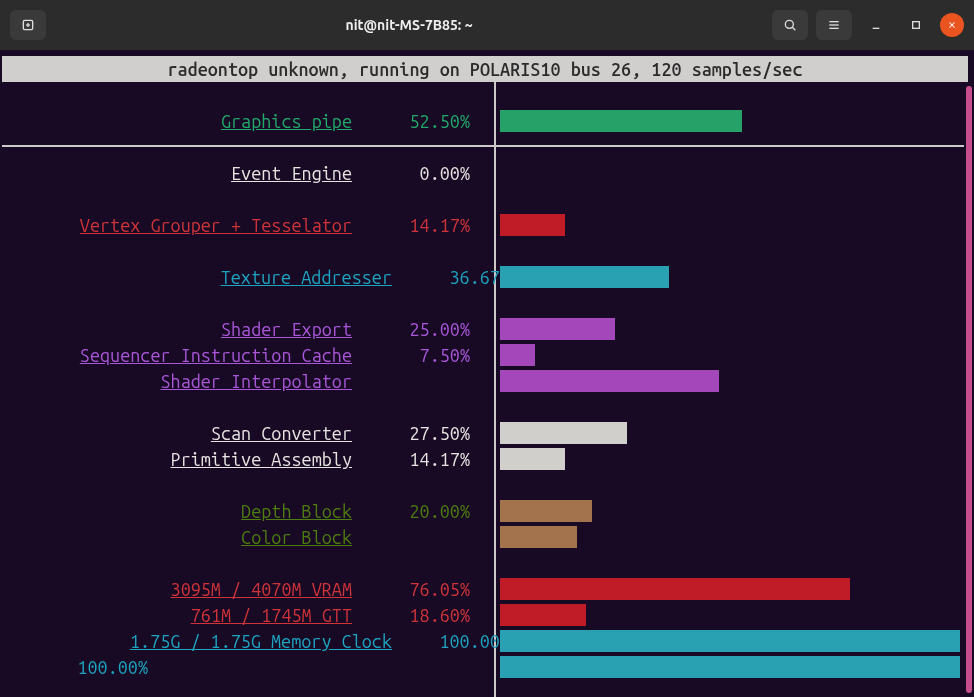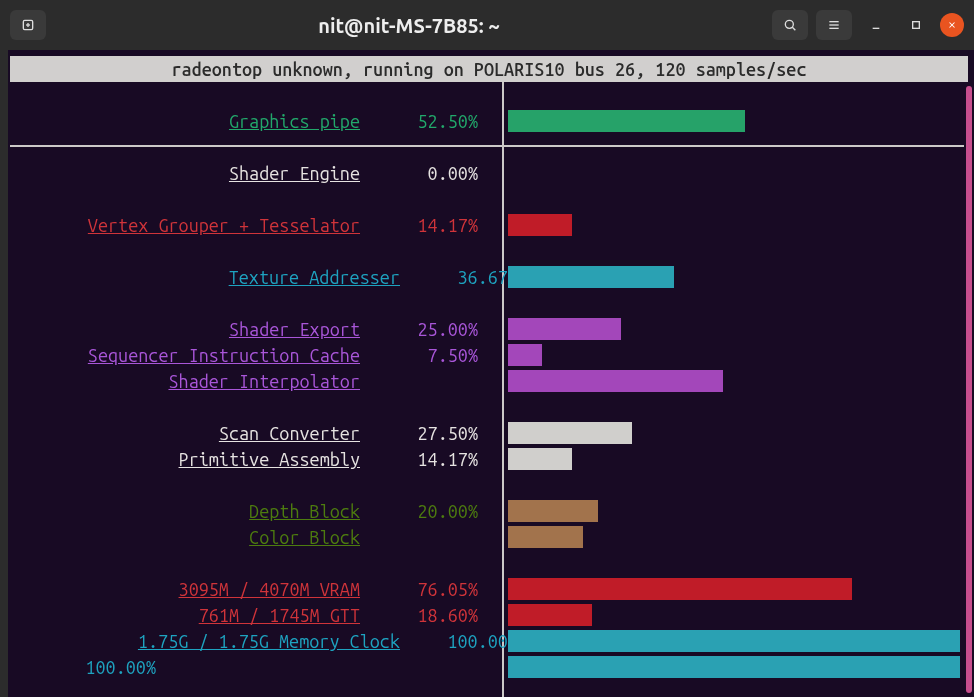--- a/index.html
+++ b/index.html
@@ -12,41 +12,40 @@
   }
   .titlebar {
     height: 50px;
     background: #2c2c2c;
     display: flex;
     align-items: center;
     padding: 0 10px;
     gap: 8px;
   }
   .titlebar-left { display:flex; align-items:center; }
-  .titlebar-center { flex:1; text-align:center; color:#eee; font-family:"Ubuntu",sans-serif; font-size:20px; font-weight:600;}
+  .titlebar-center { flex:1; text-align:center; color:#eee; font-family:"Ubuntu",sans-serif; font-size:14px; font-weight:600;}
   .titlebar-right { display:flex; align-items:center; gap:8px; }
   .tb-btn {
     width:36px; height:30px; border-radius:6px;
     background:#3a3a3a; display:flex; align-items:center; justify-content:center;
     color:#ddd; font-size:14px;
   }
   .tb-btn.flat { background:transparent; width:32px; }
   .tb-btn svg { width:16px; height:16px; stroke:#ddd; fill:none; stroke-width:2; }
   .tb-btn.close { background:#e95420; border-radius:50%; width:24px; height:24px; }
   .tb-btn.close svg { width:10px; height:10px; stroke:#fff; stroke-width:2.5;}
   .tb-btn.newtab { background:#3a3a3a; }
 
   .terminal {
     background:#180a24;
     height: calc(697px - 50px);
     position:relative;
     font-size:18px;
     line-height:26px;
     padding-top:6px;
-    margin-left:8px;
   }
   .headerline {
     background:#d1cfce;
     color:#2b2b2b;
     text-align:center;
     height:26px;
     margin: 0 6px 0 2px;
     font-weight:500;
   }
   .content {
@@ -169,21 +168,21 @@
     <div class="vscroll"></div>
 
     <div class="rows">
       <div class="gap"></div>
       <div class="row c-green">
         <span class="label">Graphics pipe</span>
         <span class="pct">52.50%</span>
       </div>
       <div class="gap"></div>
       <div class="row c-white">
-        <span class="label">Shader Engine</span>
+        <span class="label">Event Engine</span>
         <span class="pct">0.00%</span>
       </div>
       <div class="gap"></div>
       <div class="row c-red">
         <span class="label">Vertex Grouper + Tesselator</span>
         <span class="pct">14.17%</span>
       </div>
       <div class="gap"></div>
       <div class="row c-cyan">
         <span class="label">Texture Addresser</span>

